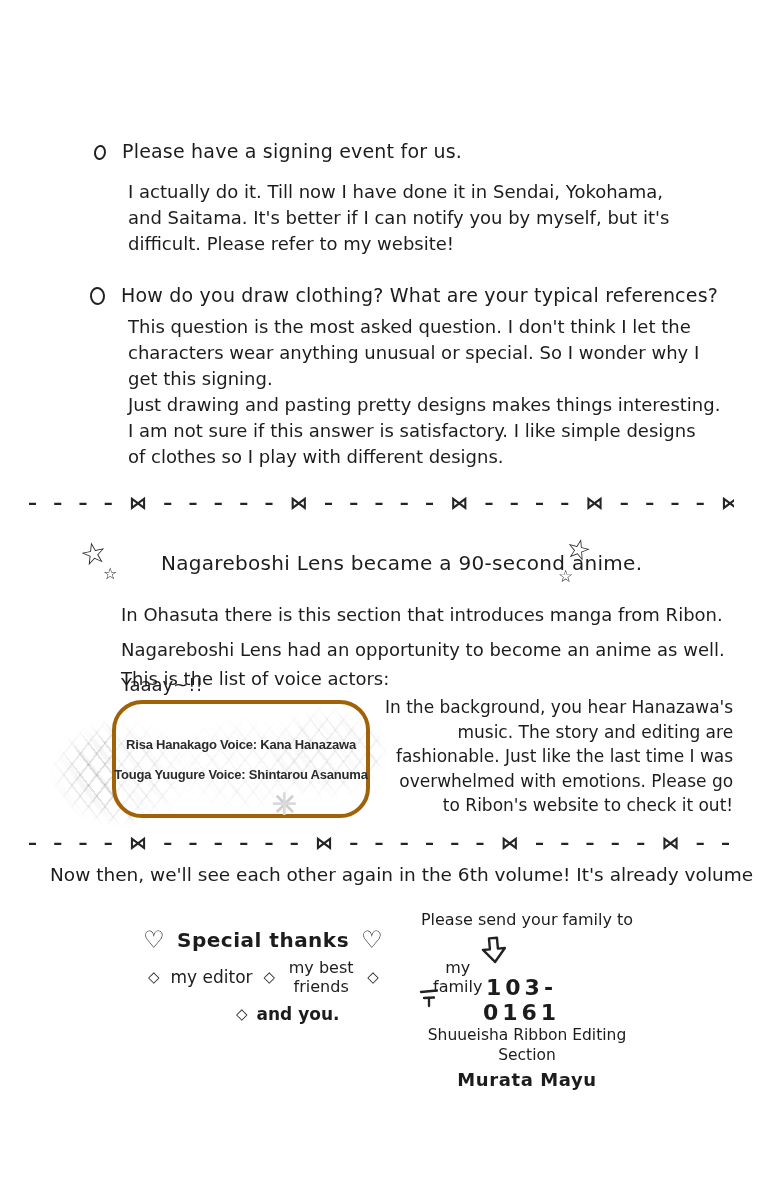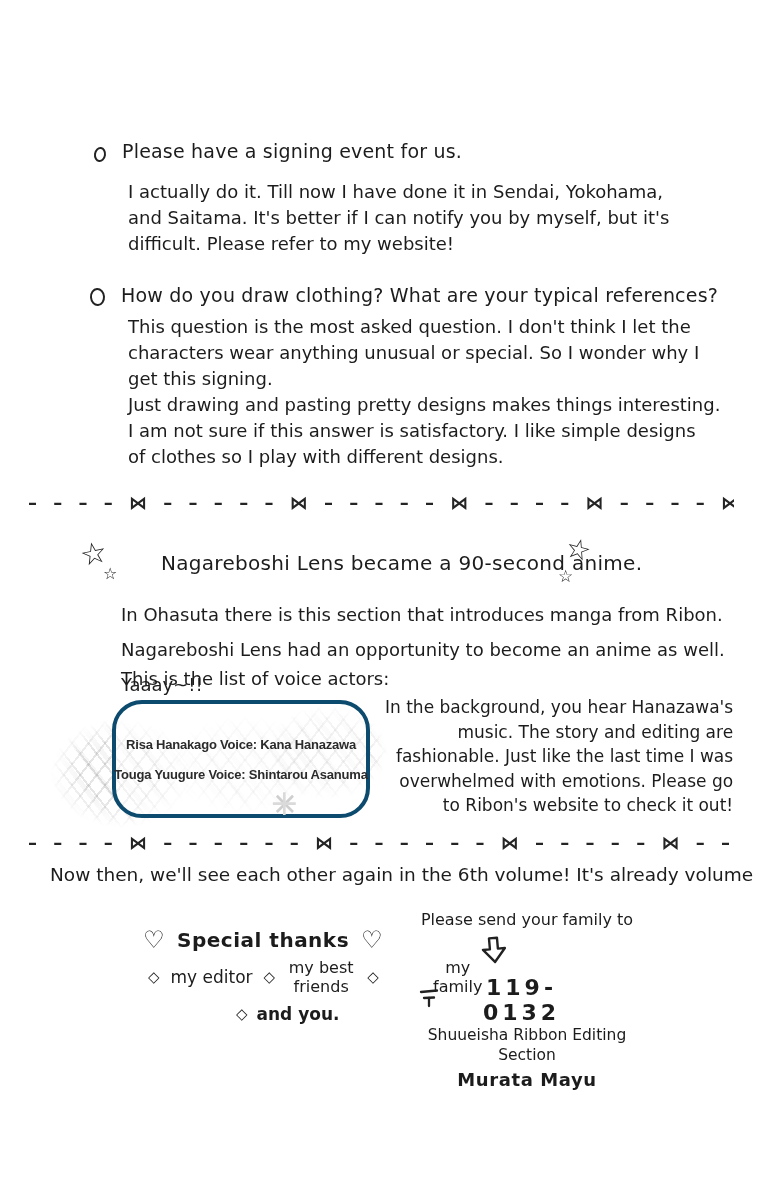--- a/index.html
+++ b/index.html
@@ -10,21 +10,21 @@
     font-family:"DejaVu Sans", sans-serif; color:#1c1c1c;
   }
   .abs { position:absolute; }
   .hw { font-family:"DejaVu Sans", sans-serif; color:#1c1c1c; }
 
   
   .bullet-sm { display:inline-block; width:12px; height:15px; border:2.5px solid #222;
                border-radius:50%; transform:rotate(8deg); }
   .bullet-lg { display:inline-block; width:15px; height:18px; border:2.5px solid #222;
                border-radius:50%; transform:rotate(-4deg); }
-  .q-row { display:flex; align-items:flex-end; gap:16px; }
+  .q-row { display:flex; align-items:center; gap:16px; }
   .q-text { font-size:19px; letter-spacing:.2px; }
 
   .answer { font-size:18px; }
   .answer .ln { line-height:26px; white-space:nowrap; }
 
   .divider { font-size:18px; font-weight:700; letter-spacing:4px; word-spacing:2px;
              color:#242424; white-space:nowrap; overflow:hidden; }
 
   .star { color:#222; display:inline-block; }
 
@@ -38,21 +38,21 @@
     background:
       repeating-linear-gradient(52deg,  rgba(70,70,70,.14) 0 2px, transparent 2px 13px),
       repeating-linear-gradient(-52deg, rgba(70,70,70,.14) 0 2px, transparent 2px 13px),
       repeating-linear-gradient(52deg,  rgba(70,70,70,.05) 0 5px, transparent 5px 18px);
     -webkit-mask-image: radial-gradient(ellipse 55% 52% at 50% 50%, #000 42%, transparent 74%);
     mask-image: radial-gradient(ellipse 55% 52% at 50% 50%, #000 42%, transparent 74%);
   }
 
   .voice-box {
     position:absolute; left:112px; top:700px; width:258px; height:118px;
-    border:4px solid #0c4a6e; border-radius:30px;
+    border:4px solid #a16207; border-radius:30px;
     background:rgba(255,255,255,.55);
     display:flex; flex-direction:column; justify-content:center; align-items:center;
     gap:15px; z-index:2;
   }
   .voice-line {
     font-family:"Liberation Sans", sans-serif; font-weight:700;
     font-size:13px; letter-spacing:-.2px; color:#2b2b2b; white-space:nowrap;
   }
 
   .sparkle { position:absolute; left:268px; top:786px; width:34px; height:34px; z-index:3; }
@@ -178,20 +178,20 @@
       </svg>
     </div>
     <div class="postal-row">
       <span>
         <svg width="22" height="22" viewBox="0 0 22 22">
           <line x1="3" y1="5" x2="19" y2="3.5" stroke="#222" stroke-width="2.3" stroke-linecap="round"></line>
           <line x1="6" y1="11" x2="16" y2="10.5" stroke="#222" stroke-width="2.3" stroke-linecap="round"></line>
           <line x1="11" y1="11" x2="11" y2="19" stroke="#222" stroke-width="2.3" stroke-linecap="round"></line>
         </svg>
       </span>
-      <span class="postal-code">119-0132</span>
+      <span class="postal-code">103-0161</span>
     </div>
     <div class="addr">Shuueisha Ribbon Editing</div>
     <div class="addr2">Section</div>
     <div class="name">Murata Mayu</div>
   </div>
 
 </div>
 
 </body></html>

